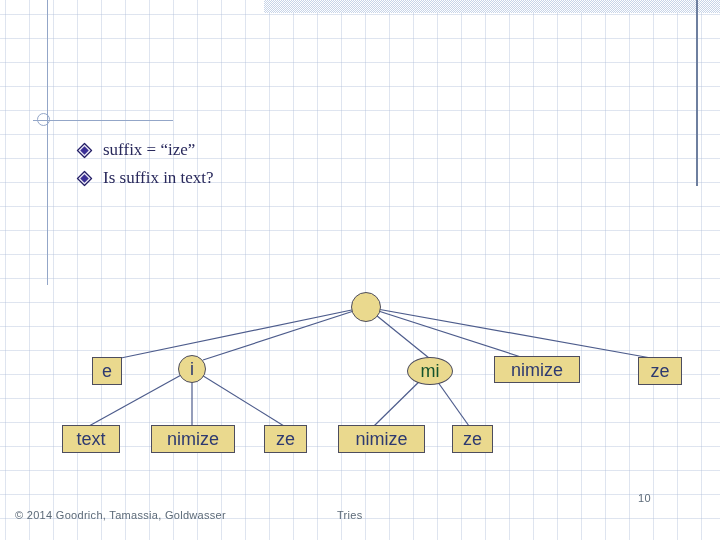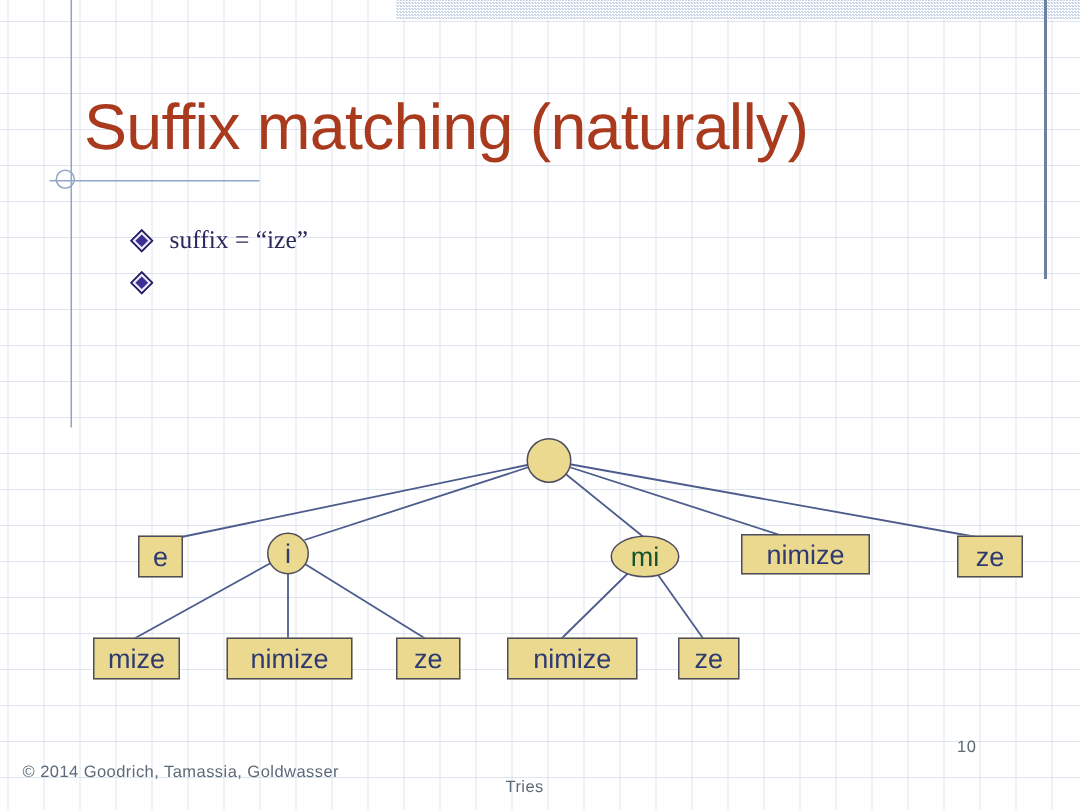--- a/index.html
+++ b/index.html
@@ -26,64 +26,64 @@
     position:absolute; left:37px; top:113px; width:13px; height:13px;
     border:1.5px solid #93a6c8; border-radius:50%; background:transparent; box-sizing:border-box;
   }
   
   .title{
     position:absolute; left:56px; top:63px; margin:0;
     font-size:43px; font-weight:400; letter-spacing:-0.5px; line-height:1.05;
     color:#a93a1e; white-space:nowrap;
   }
   
-  .bullets{position:absolute; left:78px; top:136px; margin:10px; padding:0; list-style:none;}
+  .bullets{position:absolute; left:78px; top:136px; margin:0; padding:0; list-style:none;}
   .bullets li{display:flex; align-items:center; height:28px;}
   .diamond{
     width:9px; height:9px; margin:0 13px 0 1px; flex:0 0 auto;
     background:#3b2f96; border:1px solid #23205e;
     box-shadow:inset 0 0 0 1.5px rgba(255,255,255,.9);
     transform:rotate(45deg);
   }
   .bullet-text{
     font-family:"Liberation Serif", serif; font-size:17px; color:#29295c; white-space:nowrap;
   }
   
   #edge-layer{position:absolute; left:0; top:0; width:720px; height:540px; pointer-events:none;}
   #node-layer .node{
     position:absolute; box-sizing:border-box;
     display:flex; align-items:center; justify-content:center;
     border:1.5px solid; font-size:18px; line-height:1; white-space:nowrap;
   }
   
   .footer-text{position:absolute; font-size:11px; color:#5c6a78; letter-spacing:0.3px; white-space:nowrap;}
   .footer-copyright{left:15px; top:509px;}
-  .footer-center{left:337px; top:509px;margin-top:10px;}
+  .footer-center{left:337px; top:509px;}
   .footer-page{left:638px; top:492px;}
 </style>
 </head>
 <body>
 
 <div class="slide">
 
   <div class="top-band"></div>
   <div class="right-line"></div>
   <div class="left-line"></div>
   <div class="h-line"></div>
   <div class="ornament-circle"></div>
 
-  <h1 class="title">Suffix matching (naturally)</h1>
 
   <ul class="bullets">
     <li>
       <span class="diamond"></span>
       <span class="bullet-text">suffix = “ize”</span>
     </li>
     <li>
       <span class="diamond"></span>
+      <span class="bullet-text">Is suffix in text?</span>
     </li>
   </ul>
 
   <svg id="edge-layer" viewBox="0 0 720 540">
       <line x1="366" y1="307" x2="121" y2="358" stroke="#4d5c8c" stroke-width="1.2"></line>
       <line x1="366" y1="307" x2="203" y2="360" stroke="#4d5c8c" stroke-width="1.2"></line>
       <line x1="366" y1="307" x2="429" y2="358" stroke="#4d5c8c" stroke-width="1.2"></line>
       <line x1="366" y1="307" x2="521" y2="357" stroke="#4d5c8c" stroke-width="1.2"></line>
       <line x1="366" y1="307" x2="651" y2="358" stroke="#4d5c8c" stroke-width="1.2"></line>
       <line x1="192" y1="369" x2="89" y2="426" stroke="#4d5c8c" stroke-width="1.2"></line>
@@ -92,21 +92,21 @@
       <line x1="430" y1="371" x2="374" y2="426" stroke="#4d5c8c" stroke-width="1.2"></line>
       <line x1="430" y1="371" x2="469" y2="426" stroke="#4d5c8c" stroke-width="1.2"></line>
     </svg>
   <div id="node-layer">
       <div class="node" style="left: 351px; top: 292px; width: 30px; height: 30px; border-radius: 50%; background: rgb(234, 217, 142); border-color: rgb(77, 77, 94); color: rgb(46, 58, 112);"></div>
       <div class="node" style="left: 92px; top: 357px; width: 30px; height: 28px; background: rgb(234, 217, 142); border-color: rgb(77, 77, 94); color: rgb(46, 58, 112);">e</div>
       <div class="node" style="left: 178px; top: 355px; width: 28px; height: 28px; border-radius: 50%; background: rgb(234, 217, 142); border-color: rgb(77, 77, 94); color: rgb(46, 58, 112);">i</div>
       <div class="node" style="left: 407px; top: 357px; width: 46px; height: 28px; border-radius: 50%; background: rgb(234, 217, 142); border-color: rgb(77, 77, 94); color: #14532d;">mi</div>
       <div class="node" style="left: 494px; top: 356px; width: 86px; height: 27px; background: rgb(234, 217, 142); border-color: rgb(77, 77, 94); color: rgb(46, 58, 112);">nimize</div>
       <div class="node" style="left: 638px; top: 357px; width: 44px; height: 28px; background: rgb(234, 217, 142); border-color: rgb(77, 77, 94); color: rgb(46, 58, 112);">ze</div>
-      <div class="node" style="left: 62px; top: 425px; width: 58px; height: 28px; background: rgb(234, 217, 142); border-color: rgb(77, 77, 94); color: rgb(46, 58, 112);">mize</div>
+      <div class="node" style="left: 62px; top: 425px; width: 58px; height: 28px; background: rgb(234, 217, 142); border-color: rgb(77, 77, 94); color: rgb(46, 58, 112);">text</div>
       <div class="node" style="left: 151px; top: 425px; width: 84px; height: 28px; background: rgb(234, 217, 142); border-color: rgb(77, 77, 94); color: rgb(46, 58, 112);">nimize</div>
       <div class="node" style="left: 264px; top: 425px; width: 43px; height: 28px; background: rgb(234, 217, 142); border-color: rgb(77, 77, 94); color: rgb(46, 58, 112);">ze</div>
       <div class="node" style="left: 338px; top: 425px; width: 87px; height: 28px; background: rgb(234, 217, 142); border-color: rgb(77, 77, 94); color: rgb(46, 58, 112);">nimize</div>
       <div class="node" style="left: 452px; top: 425px; width: 41px; height: 28px; background: rgb(234, 217, 142); border-color: rgb(77, 77, 94); color: rgb(46, 58, 112);">ze</div>
     </div>
 
   <span class="footer-text footer-copyright">© 2014 Goodrich, Tamassia, Goldwasser</span>
   <span class="footer-text footer-center">Tries</span>
   <span class="footer-text footer-page">10</span>
 

